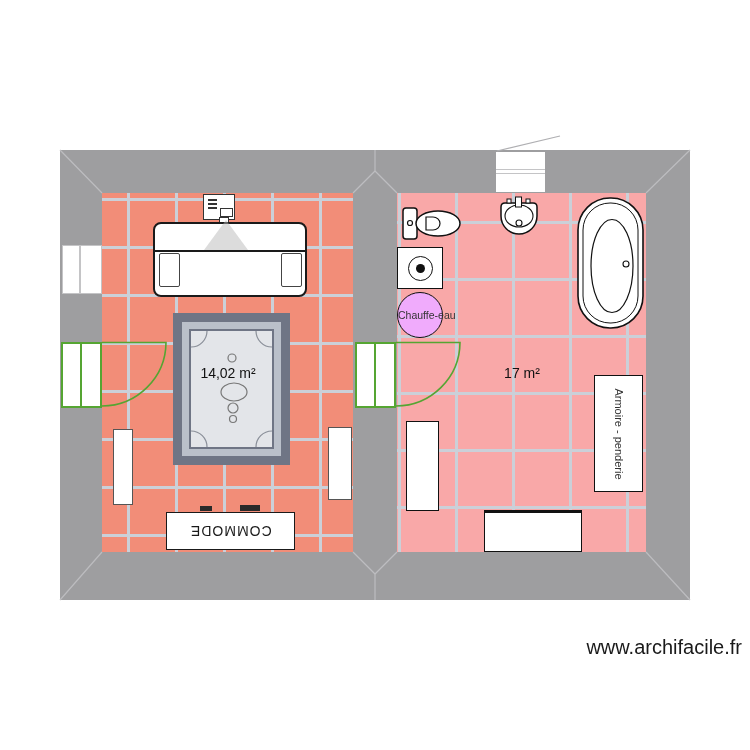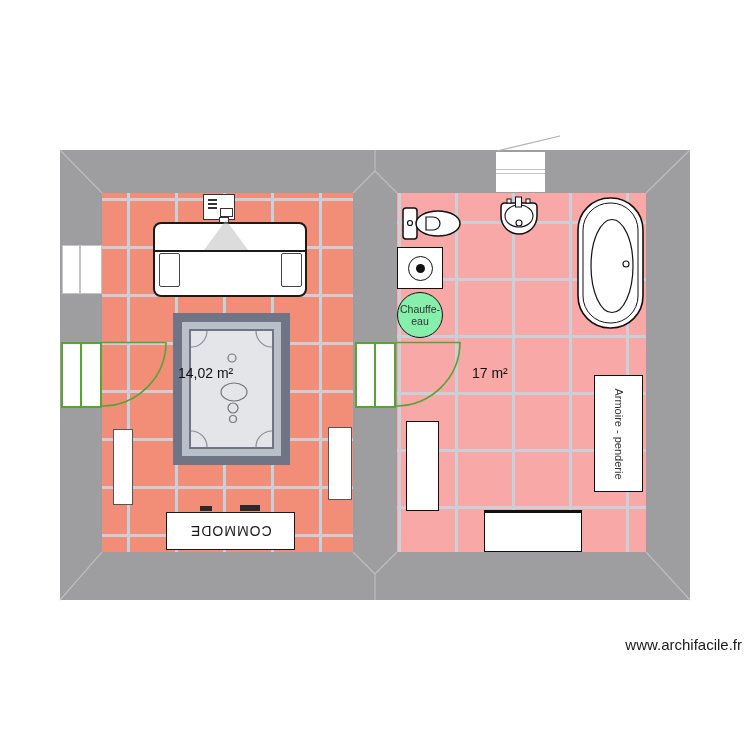--- a/index.html
+++ b/index.html
@@ -51,34 +51,34 @@
   #speck2{left:240px;top:505px;width:20px;height:6px;}
   #commode-box{left:166px;top:512px;width:129px;height:38px;background:#fff;border:1px solid #1a1a1a;
     box-sizing:border-box;display:flex;align-items:center;justify-content:center;}
   #commode-box span{transform:rotate(180deg);font-size:14px;letter-spacing:1px;color:#1a1a1a;}
   
   #washing-machine{left:397px;top:247px;width:46px;height:42px;background:#fff;border:1px solid #111;
     box-sizing:border-box;display:flex;align-items:center;justify-content:center;}
   #wm-drum{width:23px;height:23px;border:1px solid #111;border-radius:50%;
     display:flex;align-items:center;justify-content:center;}
   #wm-dot{width:9px;height:9px;background:#111;border-radius:50%;}
-  #water-heater{left:397px;top:292px;width:46px;height:46px;background:#86efac;border:1px solid #111;
-    border-radius:50%;box-sizing:border-box;display:flex;flex-direction:column;
-    align-items:center;justify-content:center;line-height:1.15;font-size:10.5px;color:#333;}
+  #water-heater{left:397px;top:292px;width:46px;height:46px;background:#f0abfc;border:1px solid #111;
+    border-radius:50%;box-sizing:border-box;display:flex;flex-direction:row;
+    align-items:center;justify-content:flex-start;line-height:1.15;font-size:10.5px;color:#333;}
   #cabinet-left{left:406px;top:421px;width:31px;height:88px;background:#fff;border:1px solid #111;}
   #furniture-bottom{left:484px;top:510px;width:98px;height:42px;background:#fff;
     border:1.5px solid #111;border-top:3px solid #111;box-sizing:border-box;}
   #wardrobe{left:594px;top:375px;width:49px;height:117px;background:#fff;border:1.5px solid #111;
     box-sizing:border-box;display:flex;align-items:center;justify-content:center;}
   #wardrobe span{transform:rotate(90deg);white-space:nowrap;font-size:11px;color:#333;}
   
-  .area-label{font-size:14px;color:#111;text-align:left;width:100px;}
+  .area-label{font-size:14px;color:#111;text-align:center;width:100px;}
   #bedroom-area-label{left:178px;top:365px;}
   #bathroom-area-label{left:472px;top:365px;}
-  #watermark{left:560px;top:636px;width:182px;text-align:right;font-size:15px;color:#1a1a1a;}
+  #watermark{left:560px;top:636px;width:182px;text-align:right;font-size:20px;color:#1a1a1a;}
   
   #overlay{position:absolute;left:0;top:0;width:750px;height:750px;}
 </style>
 </head>
 <body>
 
 <div id="canvas">
 
   <div class="abs" id="outer-wall"></div>
   <div class="abs" id="bedroom-floor"></div>

